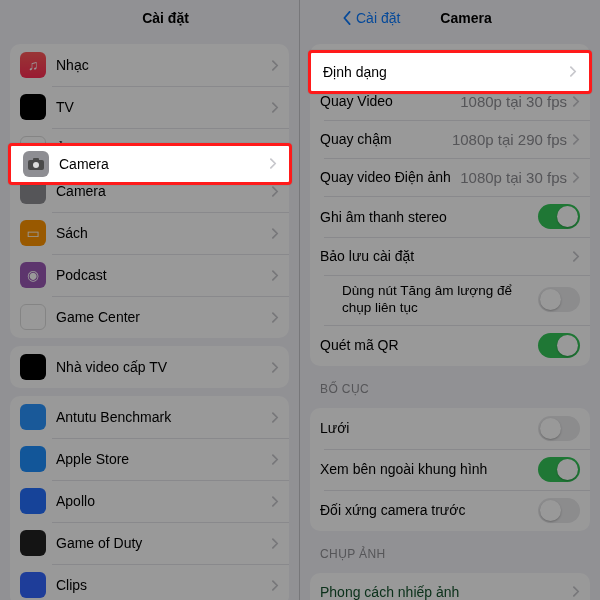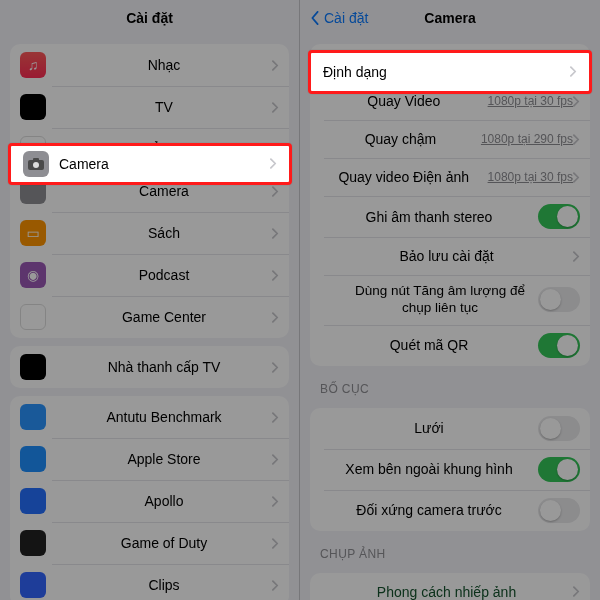--- a/index.html
+++ b/index.html
@@ -3,30 +3,30 @@
 <meta charset="utf-8">
 <style>
   * { box-sizing: border-box; margin: 0; padding: 0; }
   html, body { width: 600px; height: 600px; overflow: hidden; font-family: -apple-system, "Helvetica Neue", Arial, sans-serif; }
   .stage { width: 600px; height: 600px; position: relative; background: #f2f2f7; }
   .dim { position: absolute; inset: 0; background: rgba(0,0,0,0.40); pointer-events: none; z-index: 20; }
   .split { display: flex; width: 100%; height: 100%; }
   .pane { height: 100%; background: #f2f2f7; overflow: hidden; }
   .pane.left  { width: 300px; border-right: 1px solid #c7c7cc; }
   .pane.right { width: 300px; }
-  .navbar { height: 36px; display: flex; align-items: center; justify-content: center; position: relative; font-size: 14px; font-weight: 600; color: #000; }
+  .navbar { height: 36px; display: flex; align-items: center; justify-content: center; position: relative; font-size: 14px; font-weight: 600; color: #000; margin-left: 32px; }
   .navbar .back { position: absolute; left: 10px; display: flex; align-items: center; gap: 4px; color: #0a7aff; font-weight: 400; font-size: 14px; }
   .navbar .back svg { width: 10px; height: 14px; }
   .group { margin: 8px 10px 0 10px; background: #fff; border-radius: 10px; overflow: hidden; }
   .row { display: flex; align-items: center; padding: 8px 10px; min-height: 38px; font-size: 14px; color: #000; position: relative; }
   .row + .row::before { content: ""; position: absolute; left: 42px; right: 0; top: 0; height: 1px; background: #e5e5ea; }
   .pane.right .row + .row::before { left: 14px; }
   .row .icon { width: 26px; height: 26px; border-radius: 6px; margin-right: 10px; flex: 0 0 26px; display: flex; align-items: center; justify-content: center; font-size: 14px; color: #fff; }
-  .row .label { flex: 1 1 auto; white-space: nowrap; overflow: hidden; text-overflow: ellipsis; text-align: center; }
-  .row .sublabel { font-size: 12px; color: #8e8e93; white-space: nowrap; text-decoration: underline; }
+  .row .label { flex: 1 1 auto; white-space: nowrap; overflow: hidden; text-overflow: ellipsis; }
+  .row .sublabel { font-size: 15px; color: #8e8e93; margin-right: 6px; white-space: nowrap; }
   .row .chev { flex: 0 0 auto; display: flex; align-items: center; }
   .row .chev svg { width: 7px; height: 11px; }
   .row.twoline .label { white-space: normal; line-height: 1.25; font-size: 13.5px; margin-left: 22px; }
   .section-header { font-size: 12px; letter-spacing: 0.4px; color: #8e8e93; text-transform: uppercase; padding: 16px 20px 4px 20px; }
   .linkish { color: #14532d; }
   
   .switch { width: 42px; height: 25px; border-radius: 13px; background: #e9e9eb; position: relative; flex: 0 0 42px; }
   .switch.on { background: #34c759; }
   .switch .knob { position: absolute; top: 2px; left: 2px; width: 21px; height: 21px; background: #fff; border-radius: 50%; box-shadow: 0 1px 2px rgba(0,0,0,0.25); }
   .switch.on .knob { left: 19px; }
@@ -122,21 +122,21 @@
               <span class="chev">
                 <svg viewBox="0 0 8 12">
                   <path d="M1 1 L6 6 L1 11" stroke="#c7c7cc" stroke-width="2" fill="none" stroke-linecap="round" stroke-linejoin="round"></path>
                 </svg>
               </span>
             </div>
           </div>
           <div class="group">
             <div class="row">
               <span class="icon ic-tvprov"></span>
-              <span class="label">Nhà thanh cấp TV</span>
+              <span class="label">Nhà video cấp TV</span>
               <span class="chev">
                 <svg viewBox="0 0 8 12">
                   <path d="M1 1 L6 6 L1 11" stroke="#c7c7cc" stroke-width="2" fill="none" stroke-linecap="round" stroke-linejoin="round"></path>
                 </svg>
               </span>
             </div>
           </div>
           <div class="group">
             <div class="row">
               <span class="icon ic-antutu"></span>

